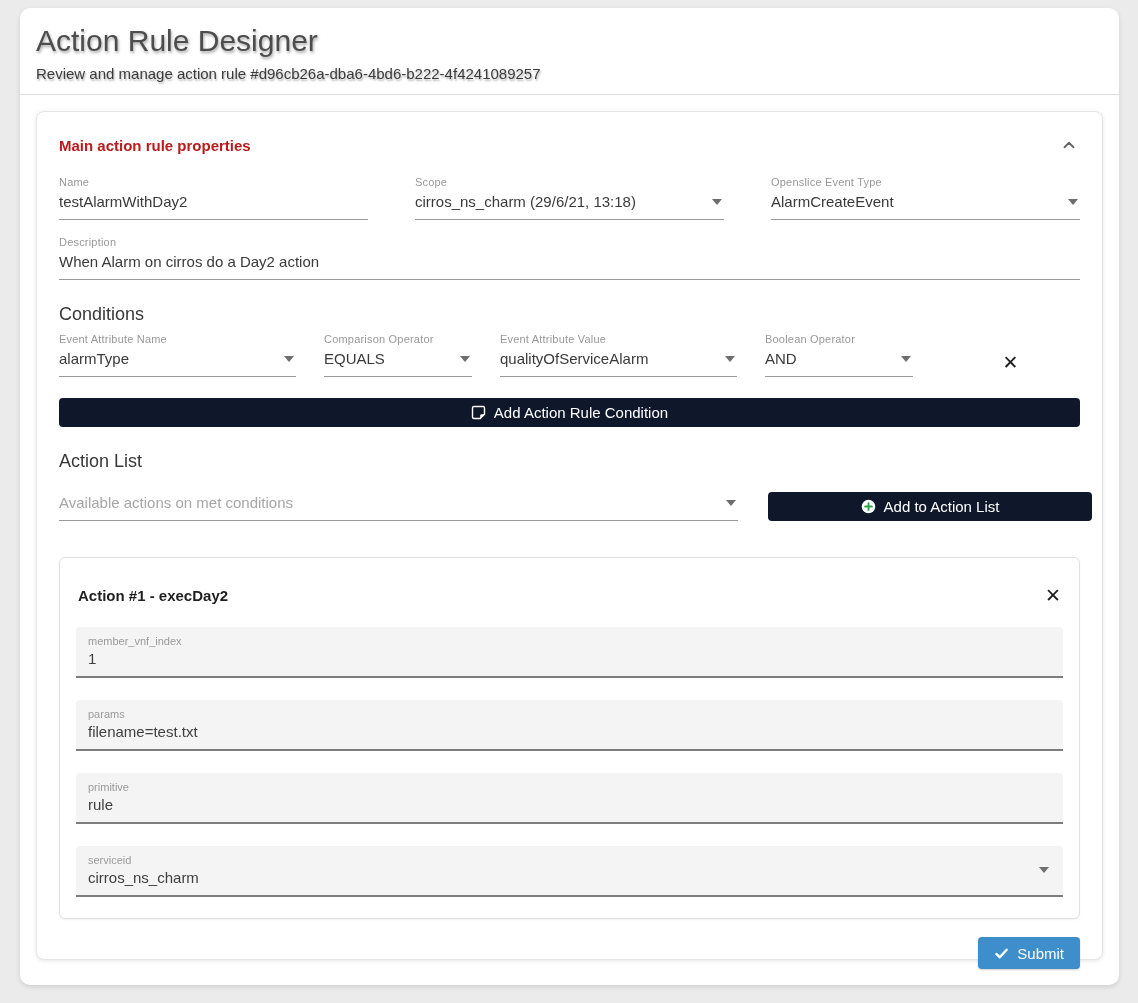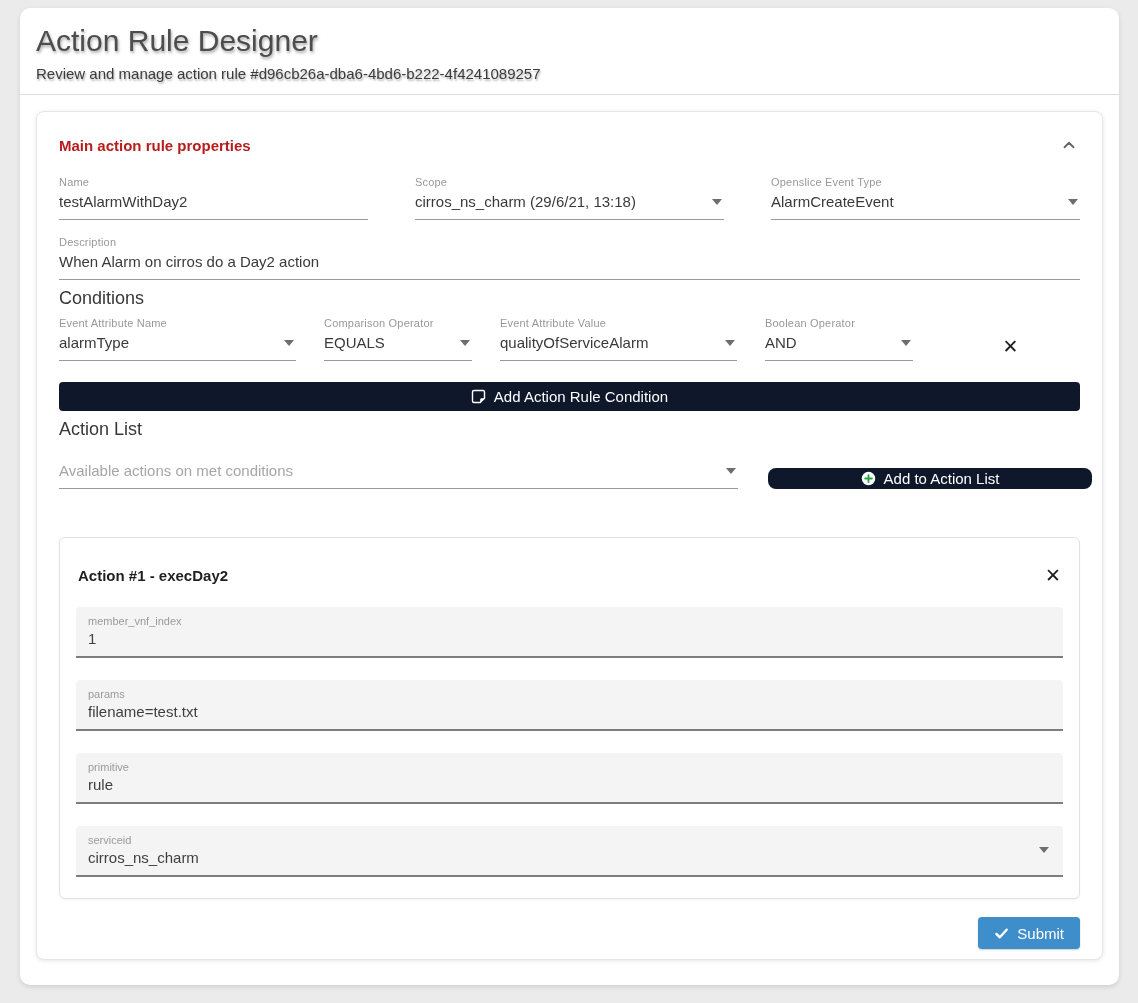--- a/index.html
+++ b/index.html
@@ -45,40 +45,40 @@
   }
   .f-value { font-size:15px; color:#3a3a3a; white-space:nowrap; }
   .f-value.placeholder { color:#a6a6a6; }
   .caret {
     width:0; height:0; flex:0 0 auto; margin-left:8px; margin-right:2px;
     border-left:5px solid transparent; border-right:5px solid transparent;
     border-top:6px solid #6e6e6e;
   }
   .full { margin-top:16px; }
 
-  .section-heading { margin-top:8px; font-size:18px; font-weight:400; color:#383838; }
+  .section-heading { margin-top:24px; font-size:18px; font-weight:400; color:#383838; }
 
   .cond-row { display:flex; column-gap:28px; margin-top:8px; align-items:flex-start; }
   .cond-f1 { flex:0 0 237px; } .cond-f2 { flex:0 0 148px; }
   .x-zone { flex:1 1 auto; display:flex; justify-content:center; padding-top:20px; }
   .x-btn { background:none; border:none; cursor:pointer; font-size:19px; color:#1f1f1f; line-height:1; }
 
   .btn { display:flex; align-items:center; justify-content:center; gap:8px;
     border:none; cursor:pointer; color:#fff; font-size:15px;
     font-family:"Liberation Sans", sans-serif; border-radius:4px; }
   .btn-green { background:#0f172a; }
   .btn-wide { width:100%; height:29px; margin-top:21px; }
-  .btn-add-action { width:324px; height:21px; flex:0 0 324px;border-radius:8px; }
+  .btn-add-action { width:324px; height:29px; flex:0 0 324px; }
   .btn-blue { background:#3e8ecb; height:32px; padding:0 16px; box-shadow:0 1px 2px rgba(0,0,0,.2); }
 
   .action-select-row { display:flex; align-items:flex-end; column-gap:30px; margin-top:10px; }
   .action-select { flex:0 0 679px; }
 
   .action-card {
-    margin-top:48px; border:1px solid #e2e2e2; border-radius:6px;
+    margin-top:36px; border:1px solid #e2e2e2; border-radius:6px;
     background:#fff; padding:17px 16px 21px 16px;
     box-shadow:0 1px 2px rgba(0,0,0,.05);
   }
   .action-card-header { display:flex; align-items:center; justify-content:space-between; padding:11px 2px 0 2px; }
   .action-card-title { font-size:15px; font-weight:bold; color:#1f1f1f; }
 
   .filled-field {
     margin-top:22px; background:#f4f4f4;
     border-bottom:2px solid #7d7d7d; border-radius:4px 4px 0 0;
     padding:8px 12px 9px 12px;

